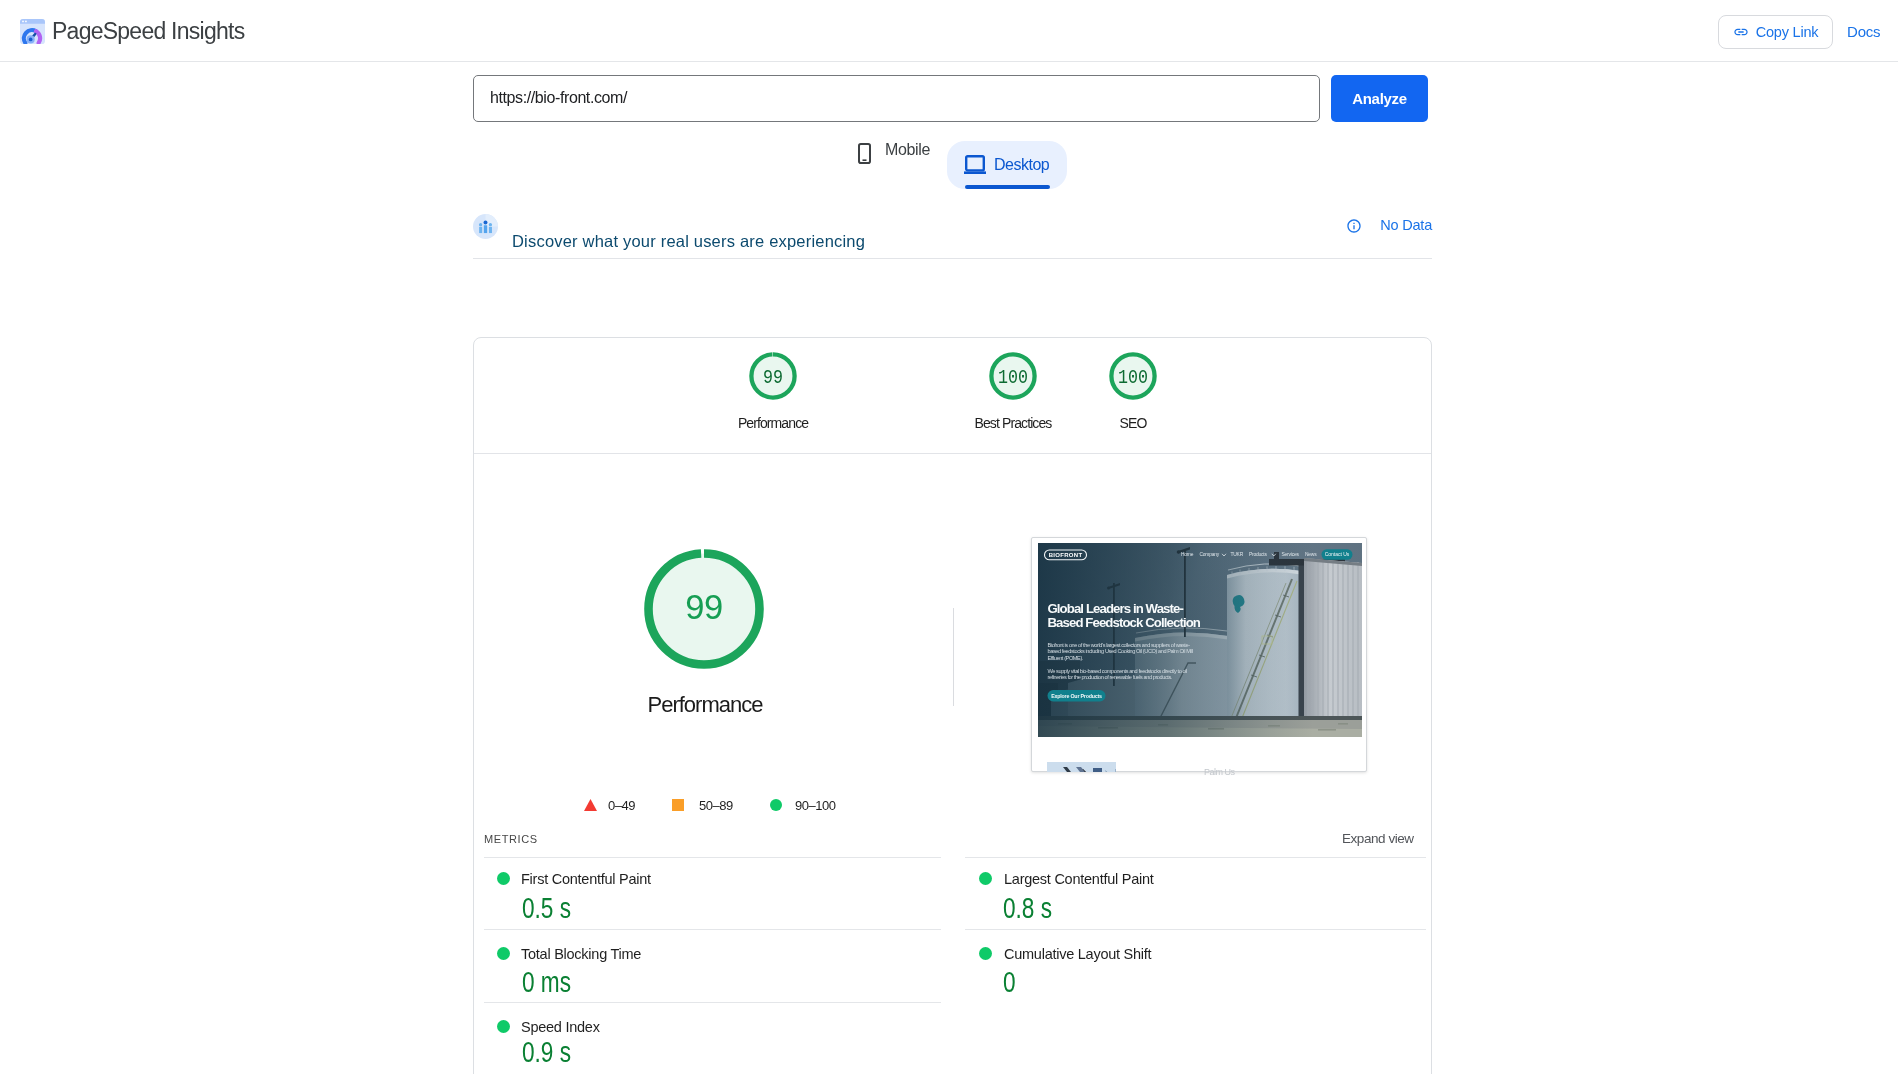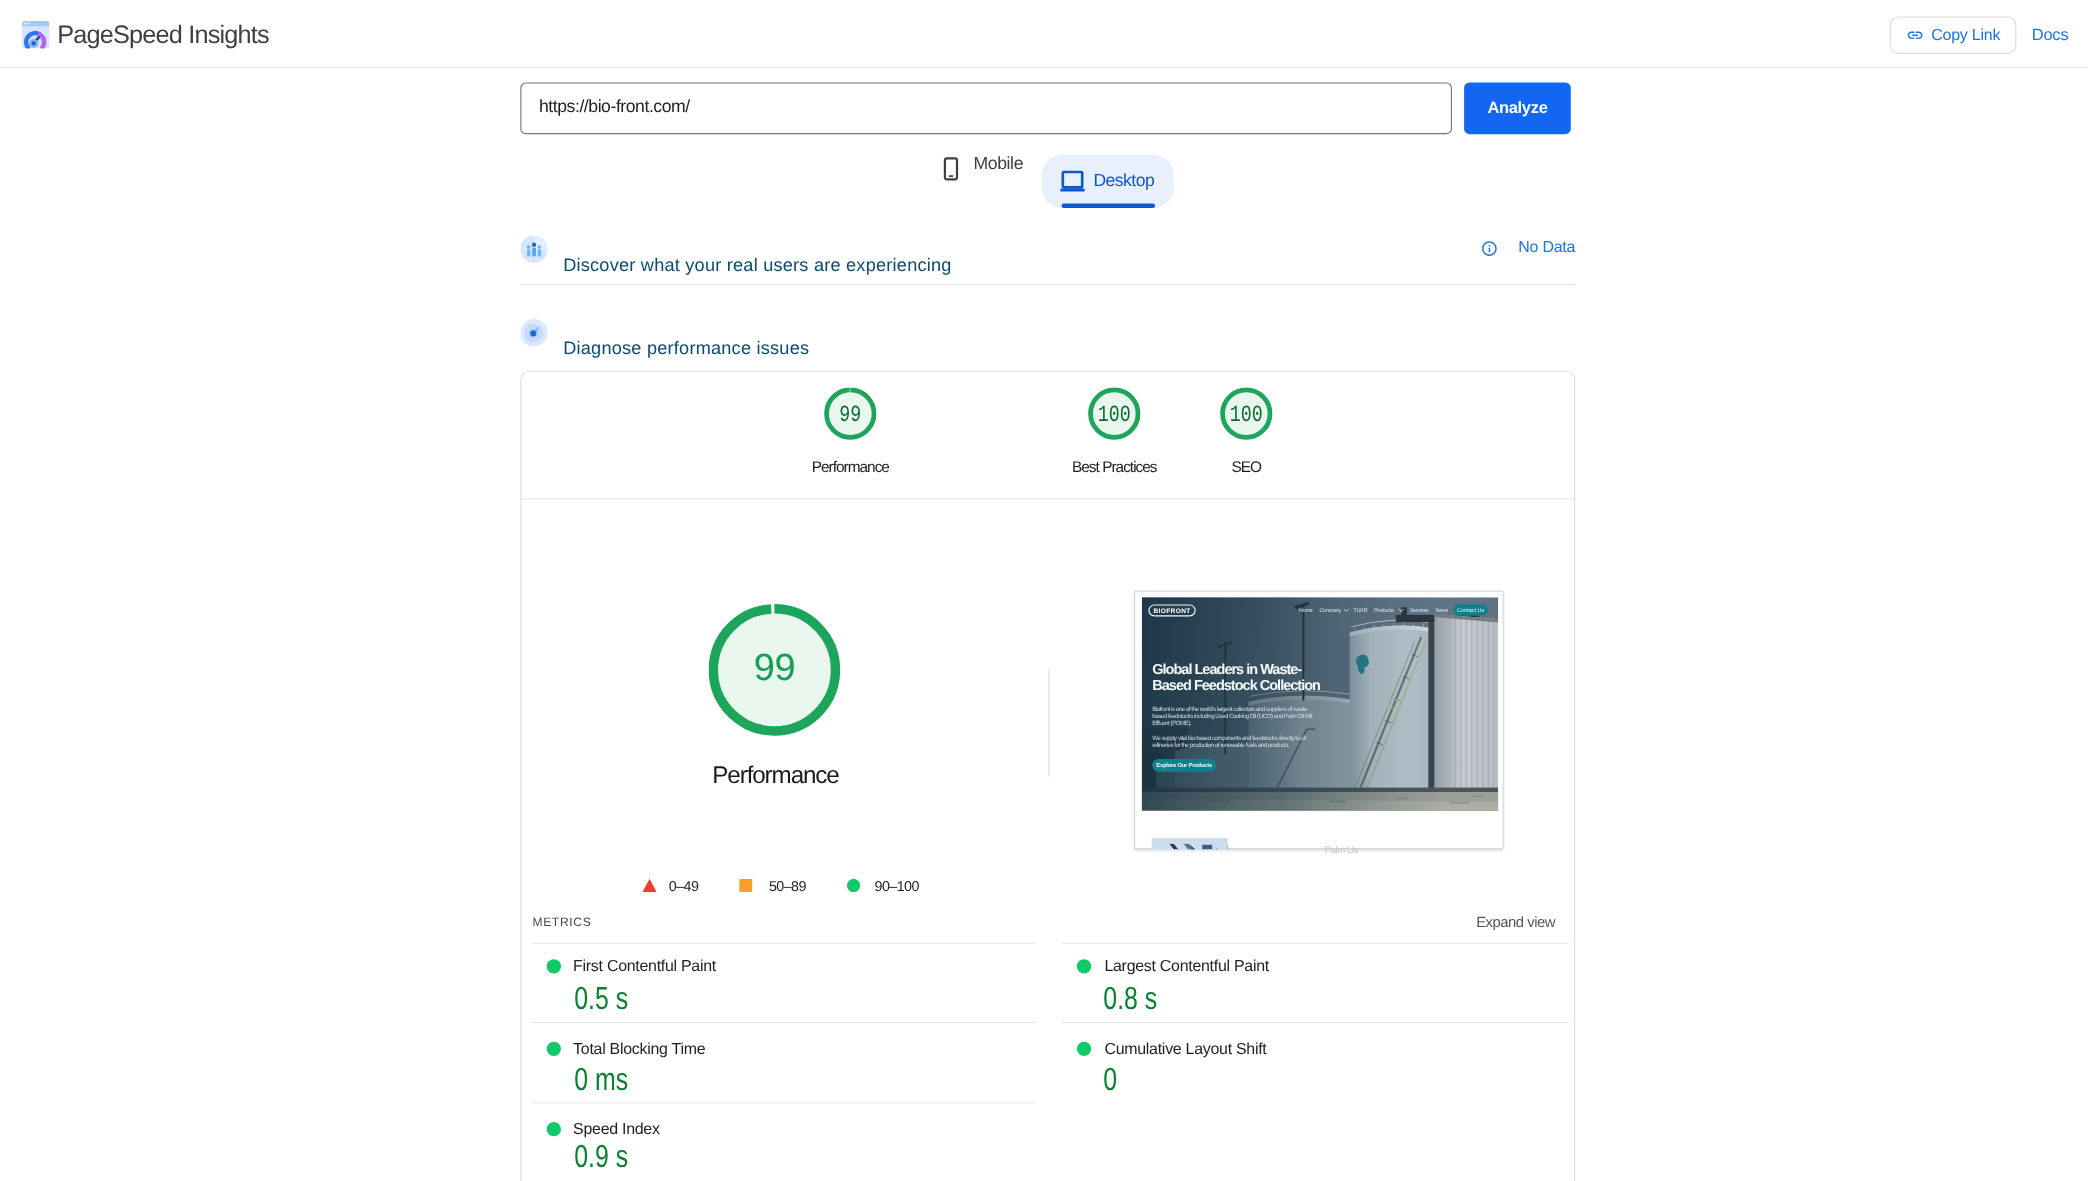--- a/index.html
+++ b/index.html
@@ -132,29 +132,20 @@
       <circle cx="12" cy="8.2" r="1.9" fill="#1967d2"></circle>
       <rect x="10.4" y="10.8" width="3.2" height="7.5" fill="#54a4ee"></rect>
     </svg>
     <div class="txt">Discover what your real users are experiencing</div>
     <svg id="nodata-ic" width="16" height="16" viewBox="0 0 24 24" fill="#1a73e8">
         <path d="M12 2C6.48 2 2 6.48 2 12s4.48 10 10 10 10-4.48 10-10S17.52 2 12 2zm0 18c-4.41 0-8-3.59-8-8s3.59-8 8-8 8 3.59 8 8-3.59 8-8 8zm-1-13h2v2h-2zm0 4h2v6h-2z"></path>
       </svg>
     <div id="nodata">No Data</div>
   </div>
   <div id="div1"></div>
-  <div class="secrow" id="row-diagnose">
-    <svg class="ic" width="25" height="25" viewBox="0 0 24 24">
-      <circle cx="12" cy="12" r="12" fill="#dce9fc"></circle>
-      <circle cx="11.6" cy="12.4" r="8.2" fill="#c6dbfa"></circle>
-      <path d="M17.3 6.2 L12.6 9.3 A3.4 3.4 0 1 0 14.3 11.2 Z" fill="#8ab4f8"></path>
-      <circle cx="11.4" cy="12.6" r="2.5" fill="#1b66d2"></circle>
-    </svg>
-    <div class="txt">Diagnose performance issues</div>
-  </div>
 
   <div id="card">
 
     <div class="score" id="sc1">
       <svg width="48" height="48" viewBox="0 0 48 48">
         <circle cx="24" cy="24" r="21.6" fill="#e9f7ef" stroke="#1ca55b" stroke-width="4.3" stroke-dasharray="134.3 1.4" transform="rotate(-90 24 24)"></circle>
         <text x="24" y="31" text-anchor="middle" class="ringnum" textLength="20" lengthAdjust="spacingAndGlyphs">99</text>
       </svg>
       <div class="lbl">Performance</div>
     </div>

